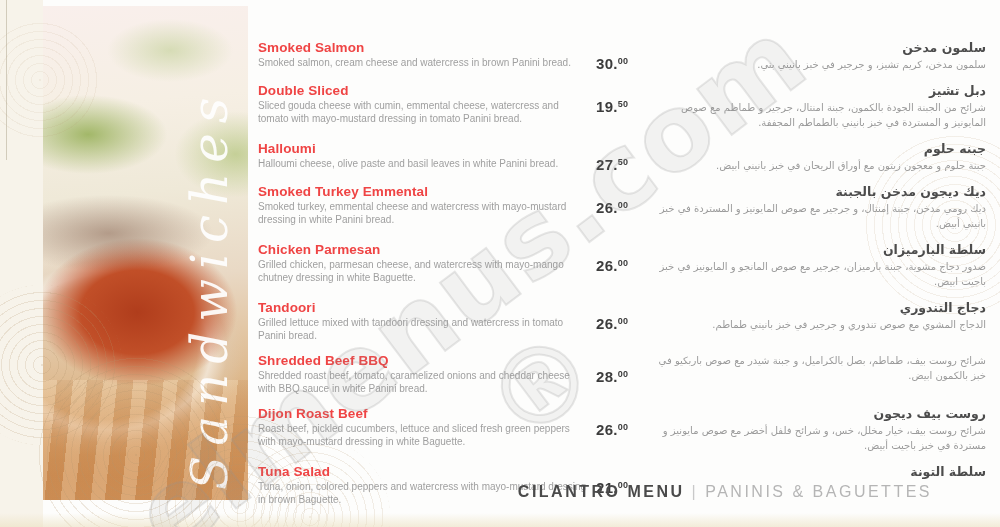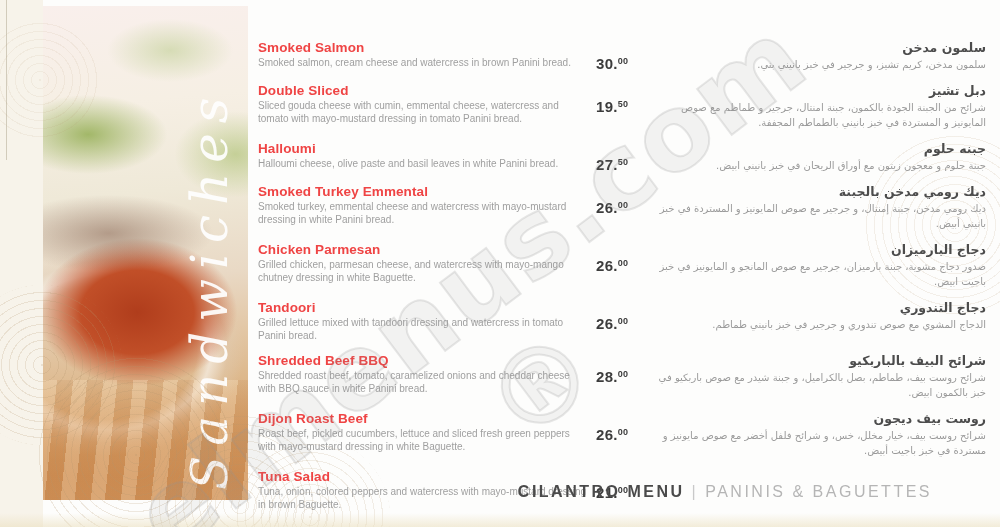--- a/index.html
+++ b/index.html
@@ -127,33 +127,33 @@
       </div>
     </div>
 
     <div class="row">
       <div class="col-en">
         <div class="en-title">Smoked Turkey Emmental</div>
         <div class="en-desc">Smoked turkey, emmental cheese and watercress with mayo-mustard dressing in white Panini bread.</div>
       </div>
       <div class="col-price"><span>26.</span><sup>00</sup></div>
       <div class="col-ar">
-        <div class="ar-title">ديك رومي مدخن بالجبنة</div>
+        <div class="ar-title">ديك ديجون مدخن بالجبنة</div>
         <div class="ar-desc">ديك رومي مدخن، جبنة إمنتال، و جرجير مع صوص المايونيز و المستردة في خبز بانيني أبيض.</div>
       </div>
     </div>
 
     <div class="row">
       <div class="col-en">
         <div class="en-title">Chicken Parmesan</div>
         <div class="en-desc">Grilled chicken, parmesan cheese, and watercress with mayo-mango chutney dressing in white Baguette.</div>
       </div>
       <div class="col-price"><span>26.</span><sup>00</sup></div>
       <div class="col-ar">
-        <div class="ar-title">دجاج البارميزان</div>
+        <div class="ar-title">سلطة البارميزان</div>
         <div class="ar-desc">صدور دجاج مشوية، جبنة بارميزان، جرجير مع صوص المانجو و المايونيز في خبز باجيت ابيض.</div>
       </div>
     </div>
 
     <div class="row">
       <div class="col-en">
         <div class="en-title">Tandoori</div>
         <div class="en-desc">Grilled lettuce mixed with tandoori dressing and watercress in tomato Panini bread.</div>
       </div>
       <div class="col-price"><span>26.</span><sup>00</sup></div>
@@ -163,21 +163,20 @@
       </div>
     </div>
 
     <div class="row">
       <div class="col-en">
         <div class="en-title">Shredded Beef BBQ</div>
         <div class="en-desc">Shredded roast beef, tomato, caramelized onions and cheddar cheese with BBQ sauce in white Panini bread.</div>
       </div>
       <div class="col-price"><span>28.</span><sup>00</sup></div>
       <div class="col-ar">
-        <div class="ar-title">شرائح البيف بالباربكيو</div>
         <div class="ar-desc">شرائح روست بيف، طماطم، بصل بالكراميل، و جبنة شيدر مع صوص باربكيو في خبز بالكمون ابيض.</div>
       </div>
     </div>
 
     <div class="row">
       <div class="col-en">
         <div class="en-title">Dijon Roast Beef</div>
         <div class="en-desc">Roast beef, pickled cucumbers, lettuce and sliced fresh green peppers with mayo-mustard dressing in white Baguette.</div>
       </div>
       <div class="col-price"><span>26.</span><sup>00</sup></div>
@@ -187,20 +186,21 @@
       </div>
     </div>
 
     <div class="row">
       <div class="col-en">
         <div class="en-title">Tuna Salad</div>
         <div class="en-desc">Tuna, onion, colored peppers and watercress with mayo-mustard dressing in brown Baguette.</div>
       </div>
       <div class="col-price"><span>21.</span><sup>00</sup></div>
       <div class="col-ar">
+        <div class="ar-title">سلطة التونة</div>
       </div>
     </div>
 
   </div>
 
   <div class="footer">
     <span class="brand">CILANTRO MENU</span><span class="sep">|</span><span class="section">PANINIS &amp; BAGUETTES</span>
   </div>
 
   <div class="watermark">elmenus.com ®</div>

